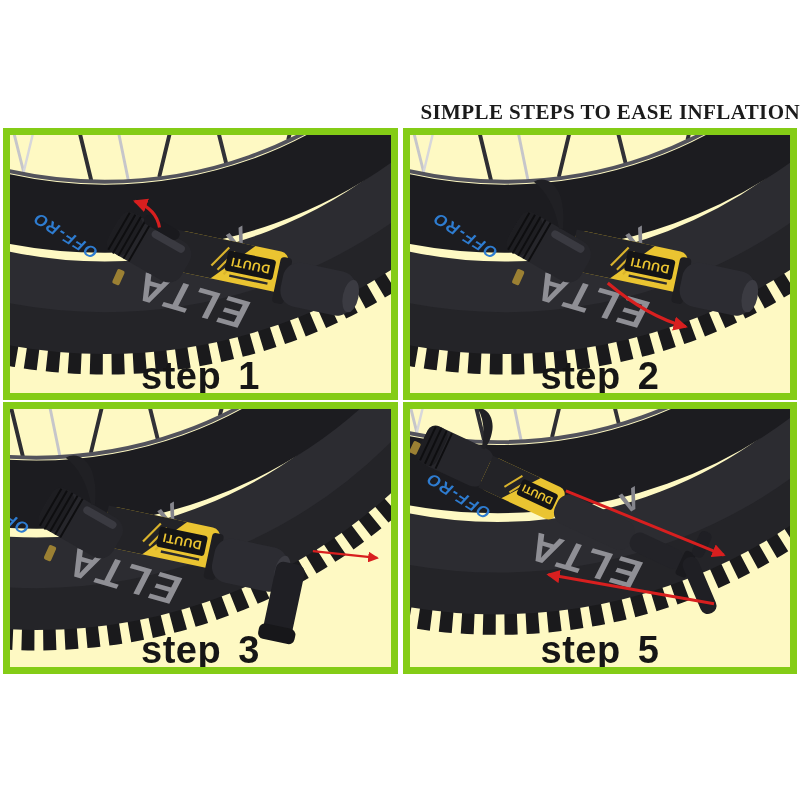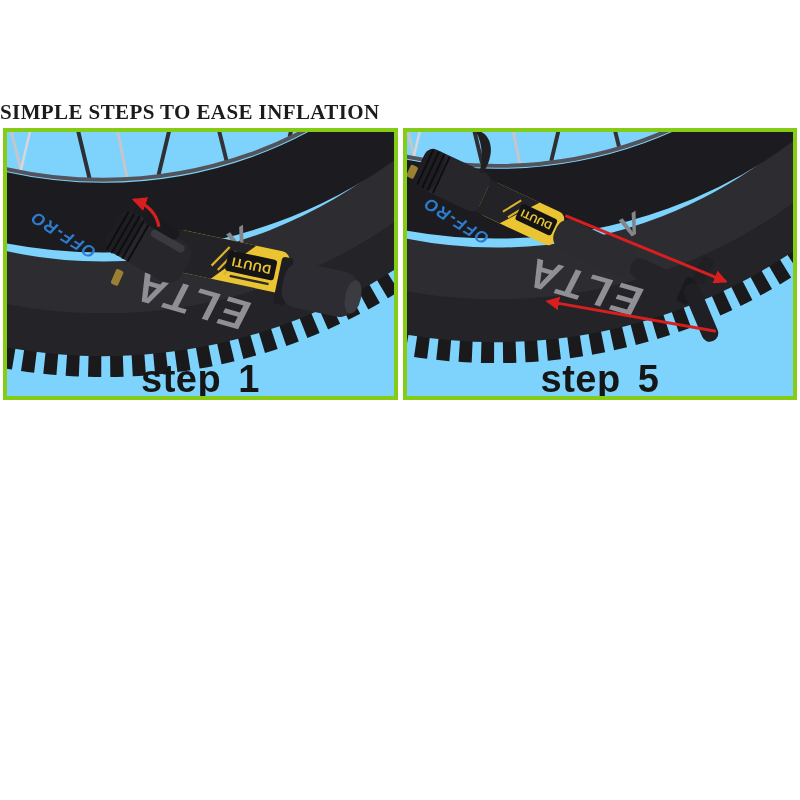--- a/index.html
+++ b/index.html
@@ -1,24 +1,24 @@
 <!DOCTYPE html>
 <html><head>
 <meta charset="utf-8">
 <style>
   html,body{margin:0;padding:0;background:#ffffff;}
   .page{position:relative;width:800px;height:800px;background:#ffffff;overflow:hidden;
         font-family:"Liberation Sans",sans-serif;}
-  .title{position:absolute;top:100px;left:0;width:100%;text-align:left;
+  .title{position:absolute;top:100px;left:0;width:100%;text-align:right;
          font-family:"Liberation Serif",serif;font-size:21px;font-weight:600;
          color:#1b1b1b;letter-spacing:0.4px;}
   .grid{position:absolute;left:3px;top:128px;width:794px;height:546px;
         display:grid;grid-template-columns:395px 394px;grid-template-rows:272px 272px;
         column-gap:5px;row-gap:2px;}
-  .panel{position:relative;border:4px solid #84cc16;background:#7dd3fc;
+  .panel{position:relative;border:7px solid #84cc16;background:#fef9c3;
          box-sizing:border-box;overflow:hidden;}
   .panel svg.photo{display:block;width:100%;height:100%;}
   .step-label{position:absolute;bottom:1px;left:0;width:100%;text-align:center;
               font-size:38px;font-weight:bold;color:#161616;line-height:0.82;
               letter-spacing:0.5px;word-spacing:6px;z-index:2;}
   svg text{font-family:"Liberation Sans",sans-serif;}
   .defs{position:absolute;width:0;height:0;overflow:hidden;}
 </style>
 </head>
 <body>
@@ -124,21 +124,39 @@
   <div class="grid">
 
     <div class="panel">
       <svg class="photo" viewBox="0 0 390 265" preserveAspectRatio="none">
         <use href="#scene-closed" transform="translate(-5,-8)"></use>
         <path d="M153 95 Q 150 76 128 68" fill="none" stroke="#d81f1f" stroke-width="3.2" marker-end="url(#arr)"></path>
       </svg>
       <div class="step-label">step 1</div>
     </div>
 
+    <div class="panel">
+      <svg class="photo" viewBox="0 0 390 265" preserveAspectRatio="none">
+        <use href="#scene-open" transform="translate(-5,-8)"></use>
+        <path d="M203 152 Q 243 186 283 197" fill="none" stroke="#d81f1f" stroke-width="3.2" marker-end="url(#arr)"></path>
+      </svg>
+      <div class="step-label">step 2</div>
+    </div>
 
+    <div class="panel">
+      <svg class="photo" viewBox="0 0 390 265" preserveAspectRatio="none">
+        <use href="#scene-open" transform="translate(-75,-6)"></use>
+        <g transform="rotate(12 285 165)">
+          <rect x="272" y="158" width="30" height="76" rx="8" fill="#1f1f24"></rect>
+          <rect x="268" y="224" width="38" height="16" rx="6" fill="#17171a"></rect>
+        </g>
+        <path d="M310 146 L 376 153" fill="none" stroke="#d81f1f" stroke-width="2.4" marker-end="url(#arr)"></path>
+      </svg>
+      <div class="step-label">step 3</div>
+    </div>
 
     <div class="panel">
       <svg class="photo" viewBox="0 0 390 265" preserveAspectRatio="none">
         <use href="#wheel" transform="translate(-12,-22)"></use>
         <use href="#pump-extended"></use>
         <path d="M160 84 L 322 150" fill="none" stroke="#d81f1f" stroke-width="3" marker-end="url(#arr)"></path>
         <path d="M312 200 L 142 170" fill="none" stroke="#d81f1f" stroke-width="3" marker-end="url(#arr)"></path>
       </svg>
       <div class="step-label">step 5</div>
     </div>

